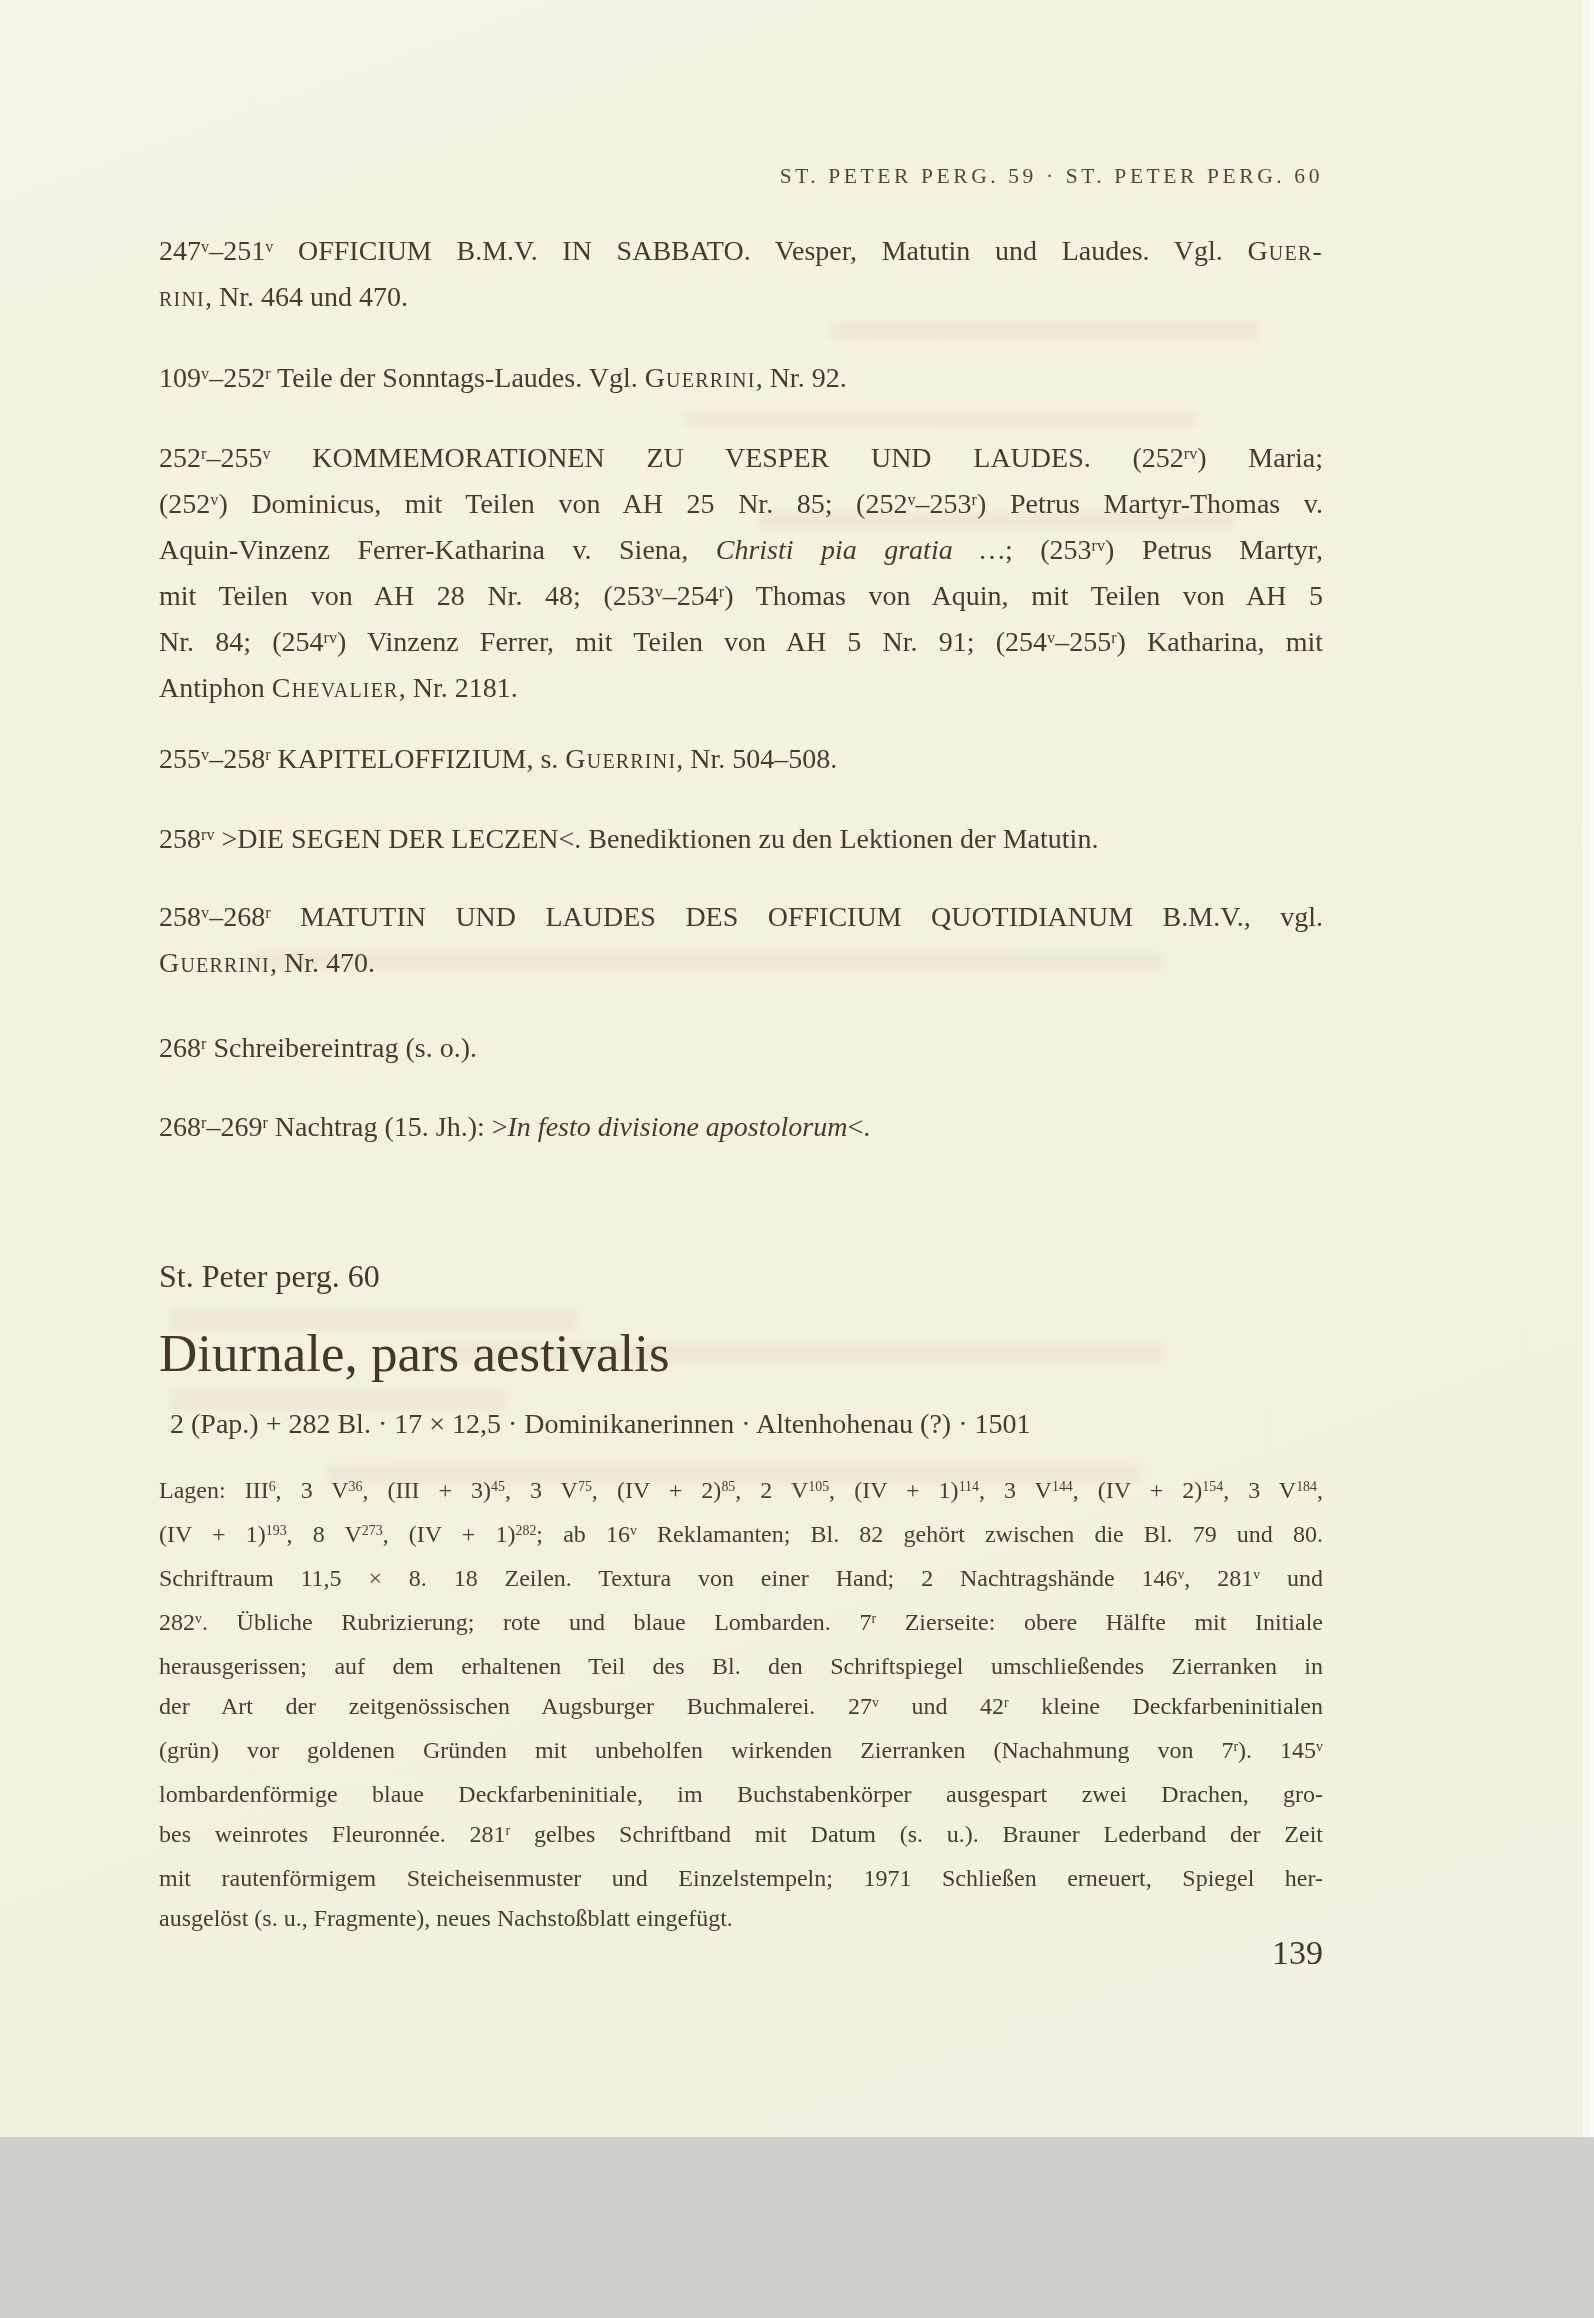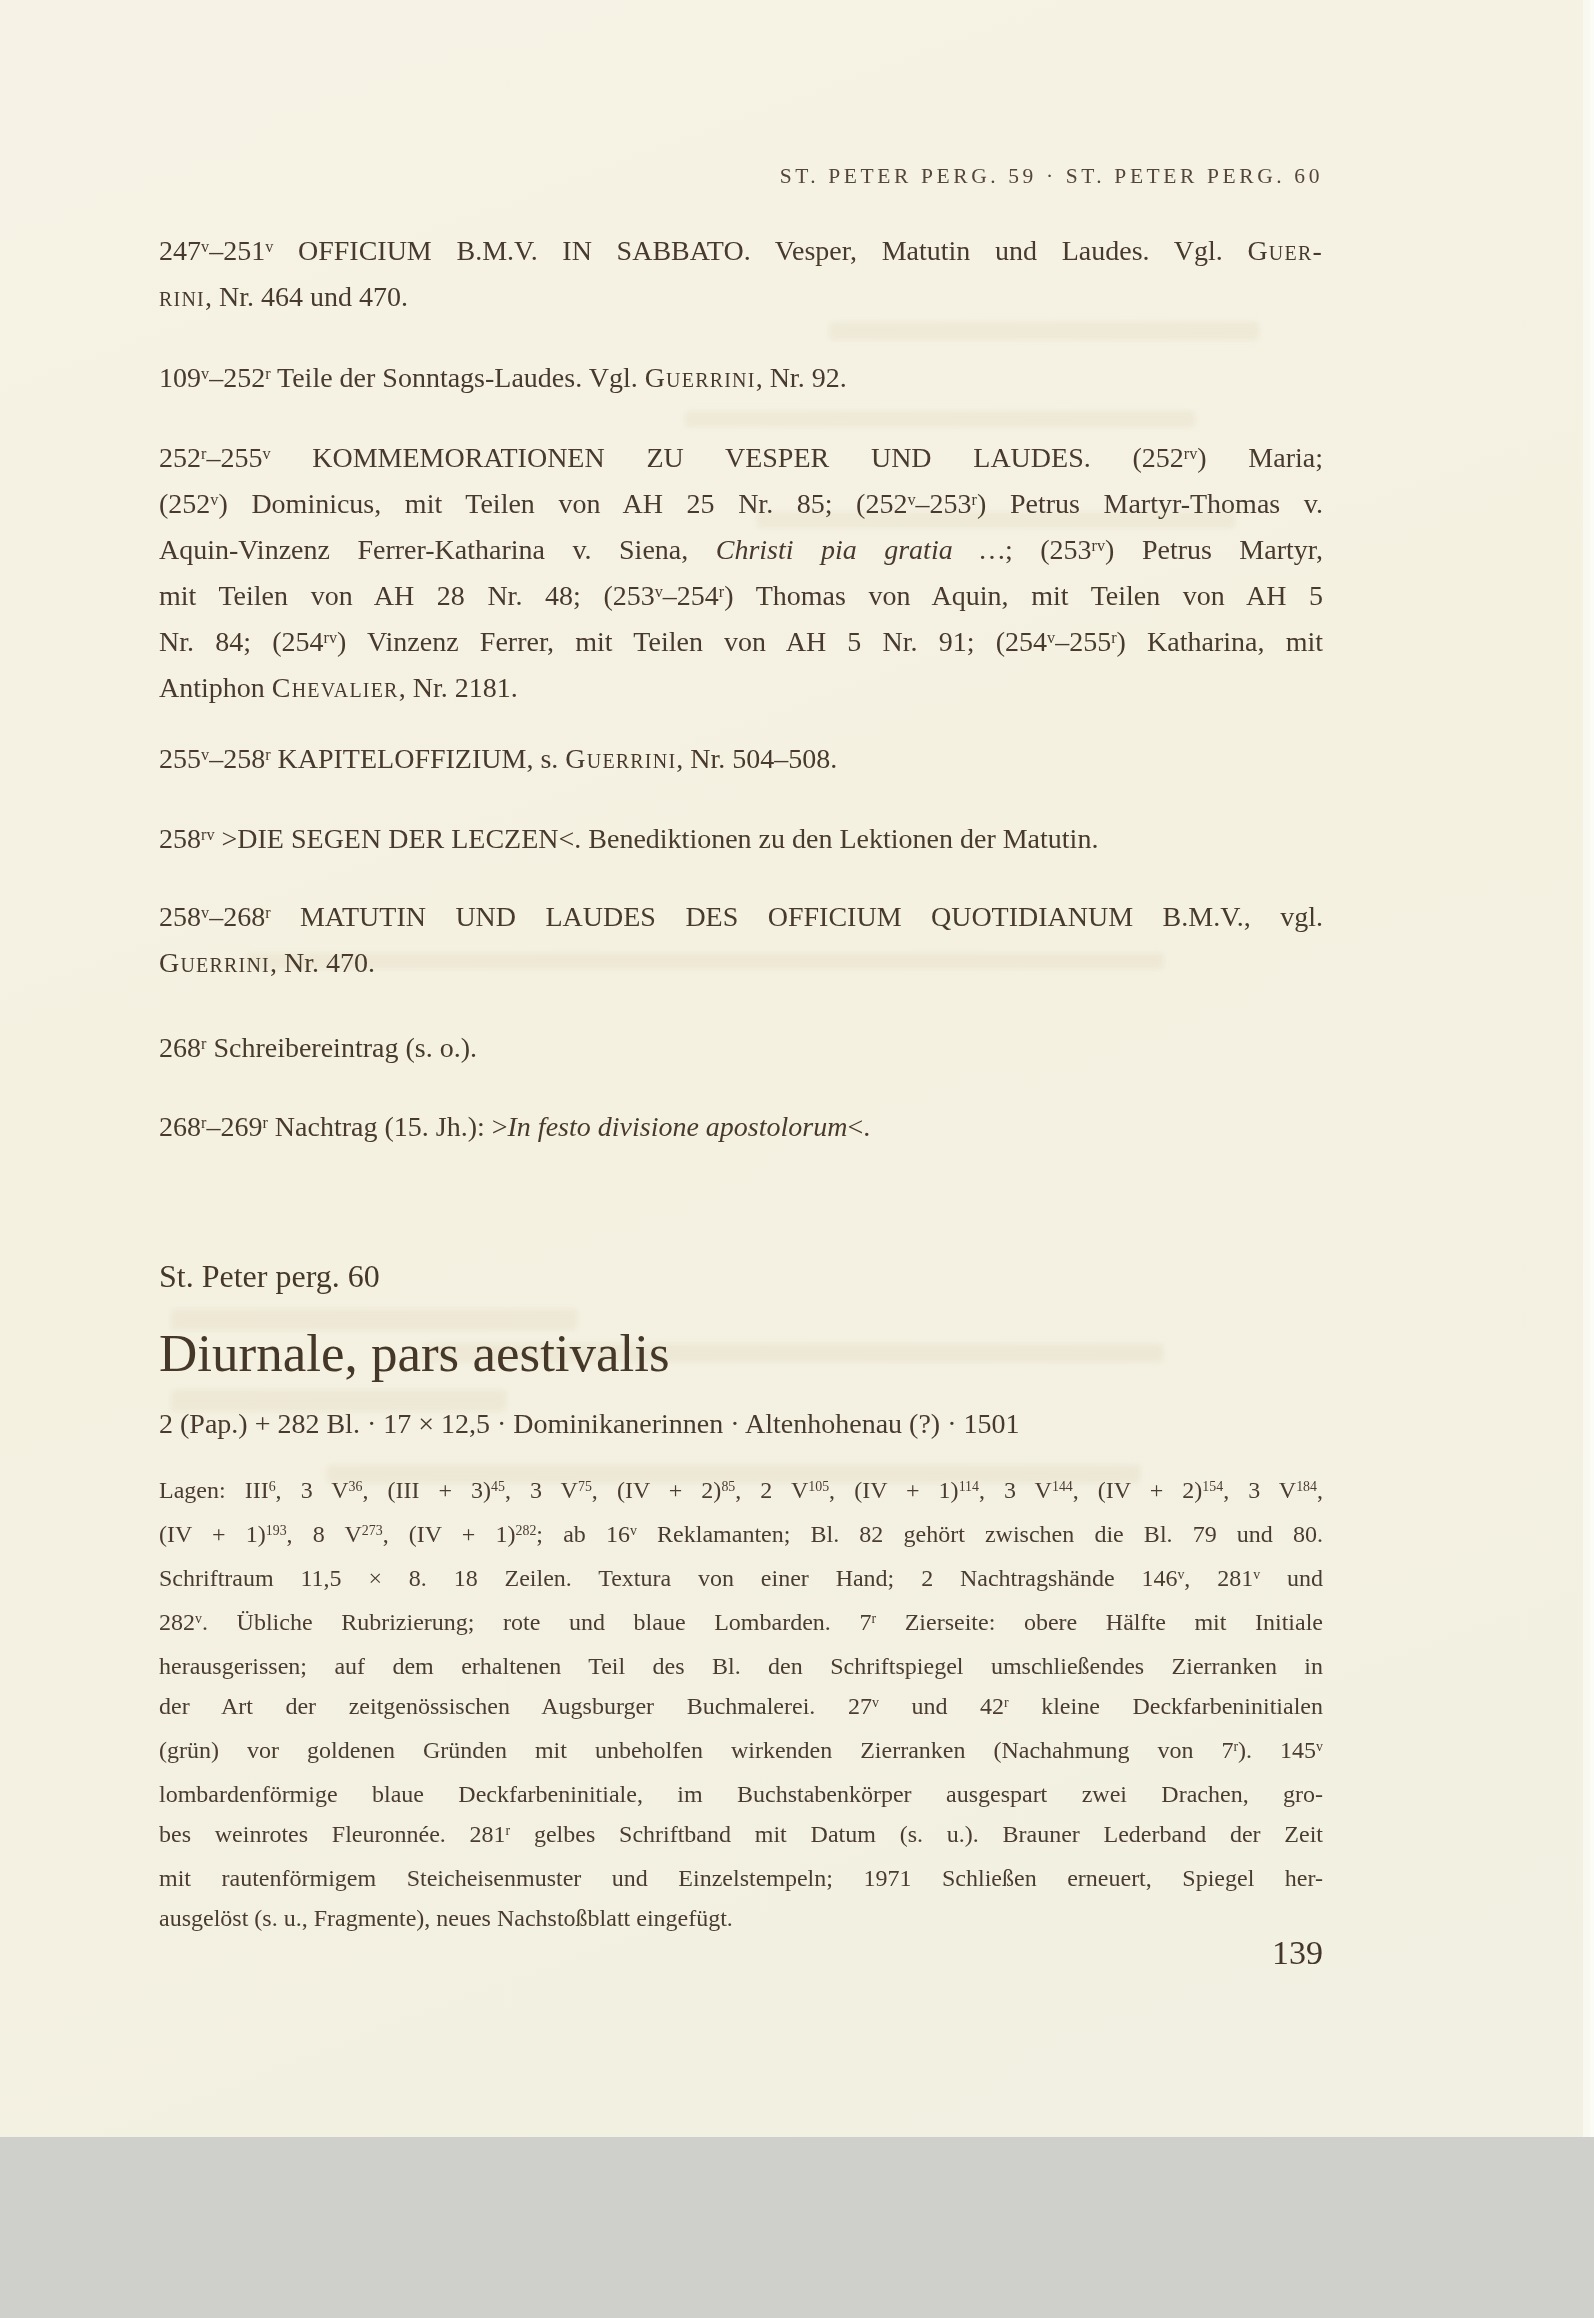--- a/index.html
+++ b/index.html
@@ -34,21 +34,21 @@
 
   .shelfmark-heading{
     position:absolute;left:159px;top:1257px;width:1164px;
     font-size:32px;line-height:38px;color:#463829;
   }
   .title-heading{
     position:absolute;left:159px;top:1329px;width:1164px;
     font-size:53px;line-height:49px;color:#463829;
   }
   .physical-line{
-    position:absolute;left:159px;top:1404px;width:1243px;
+    position:absolute;left:170px;top:1404px;width:1243px;
     font-size:28px;line-height:40px;color:#483a2d;
   }
   .codicology{
     position:absolute;left:159px;top:1470px;width:1164px;
     font-size:24px;line-height:40px;color:#4a3c2f;
   }
   .page-number{
     position:absolute;left:159px;top:1934px;width:1164px;
     text-align:right;font-size:34px;color:#44362a;
   }

